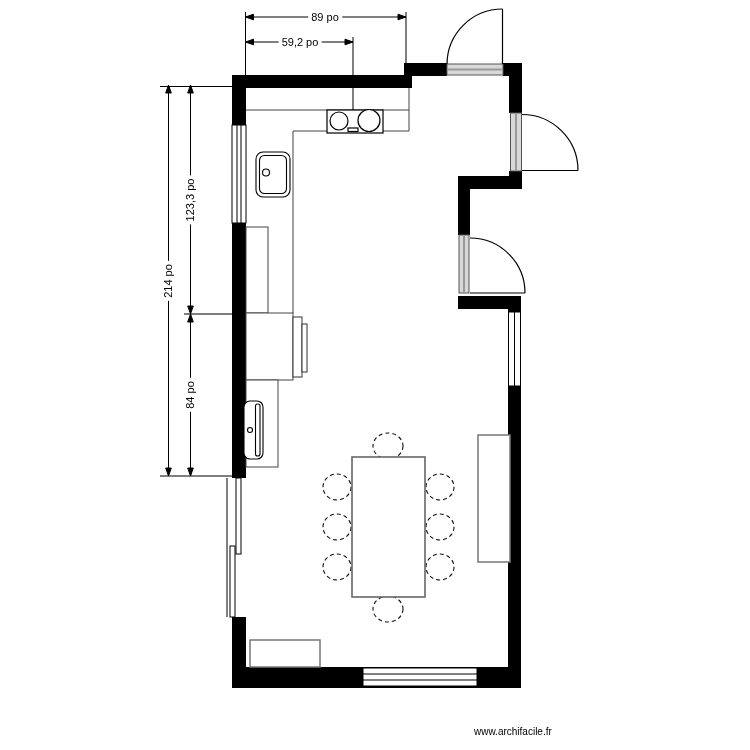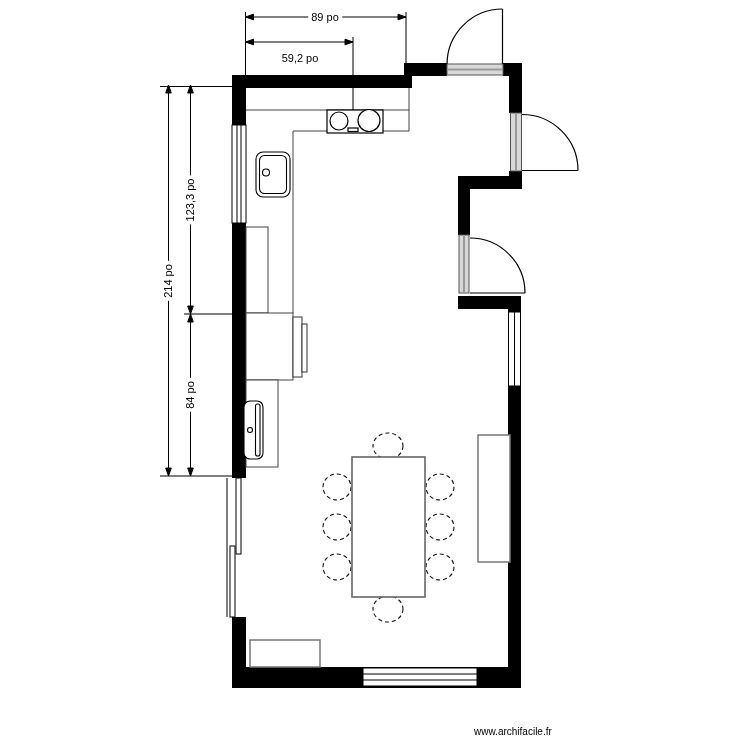--- a/index.html
+++ b/index.html
@@ -161,19 +161,19 @@
       <polygon points="190.5,85 187.7,93 193.3,93"></polygon>
       <polygon points="190.5,314 187.7,306 193.3,306"></polygon>
 
       <line x1="190.5" y1="314" x2="190.5" y2="476"></line>
       <polygon points="190.5,314 187.7,322 193.3,322"></polygon>
       <polygon points="190.5,476 187.7,468 193.3,468"></polygon>
     </g>
   </svg>
 
   <div class="dim-label" style="left:325px;top:17px;">89 po</div>
-  <div class="dim-label" style="left:300px;top:42px;margin-top:16px;">59,2 po</div>
+  <div class="dim-label" style="left:300px;top:42px;">59,2 po</div>
   <div class="dim-label vert" style="left:168px;top:281px;">214 po</div>
   <div class="dim-label vert" style="left:190px;top:200px;">123,3 po</div>
   <div class="dim-label vert" style="left:190px;top:395px;">84 po</div>
 
   <div id="watermark">www.archifacile.fr</div>
 </div>
 
 </body></html>

